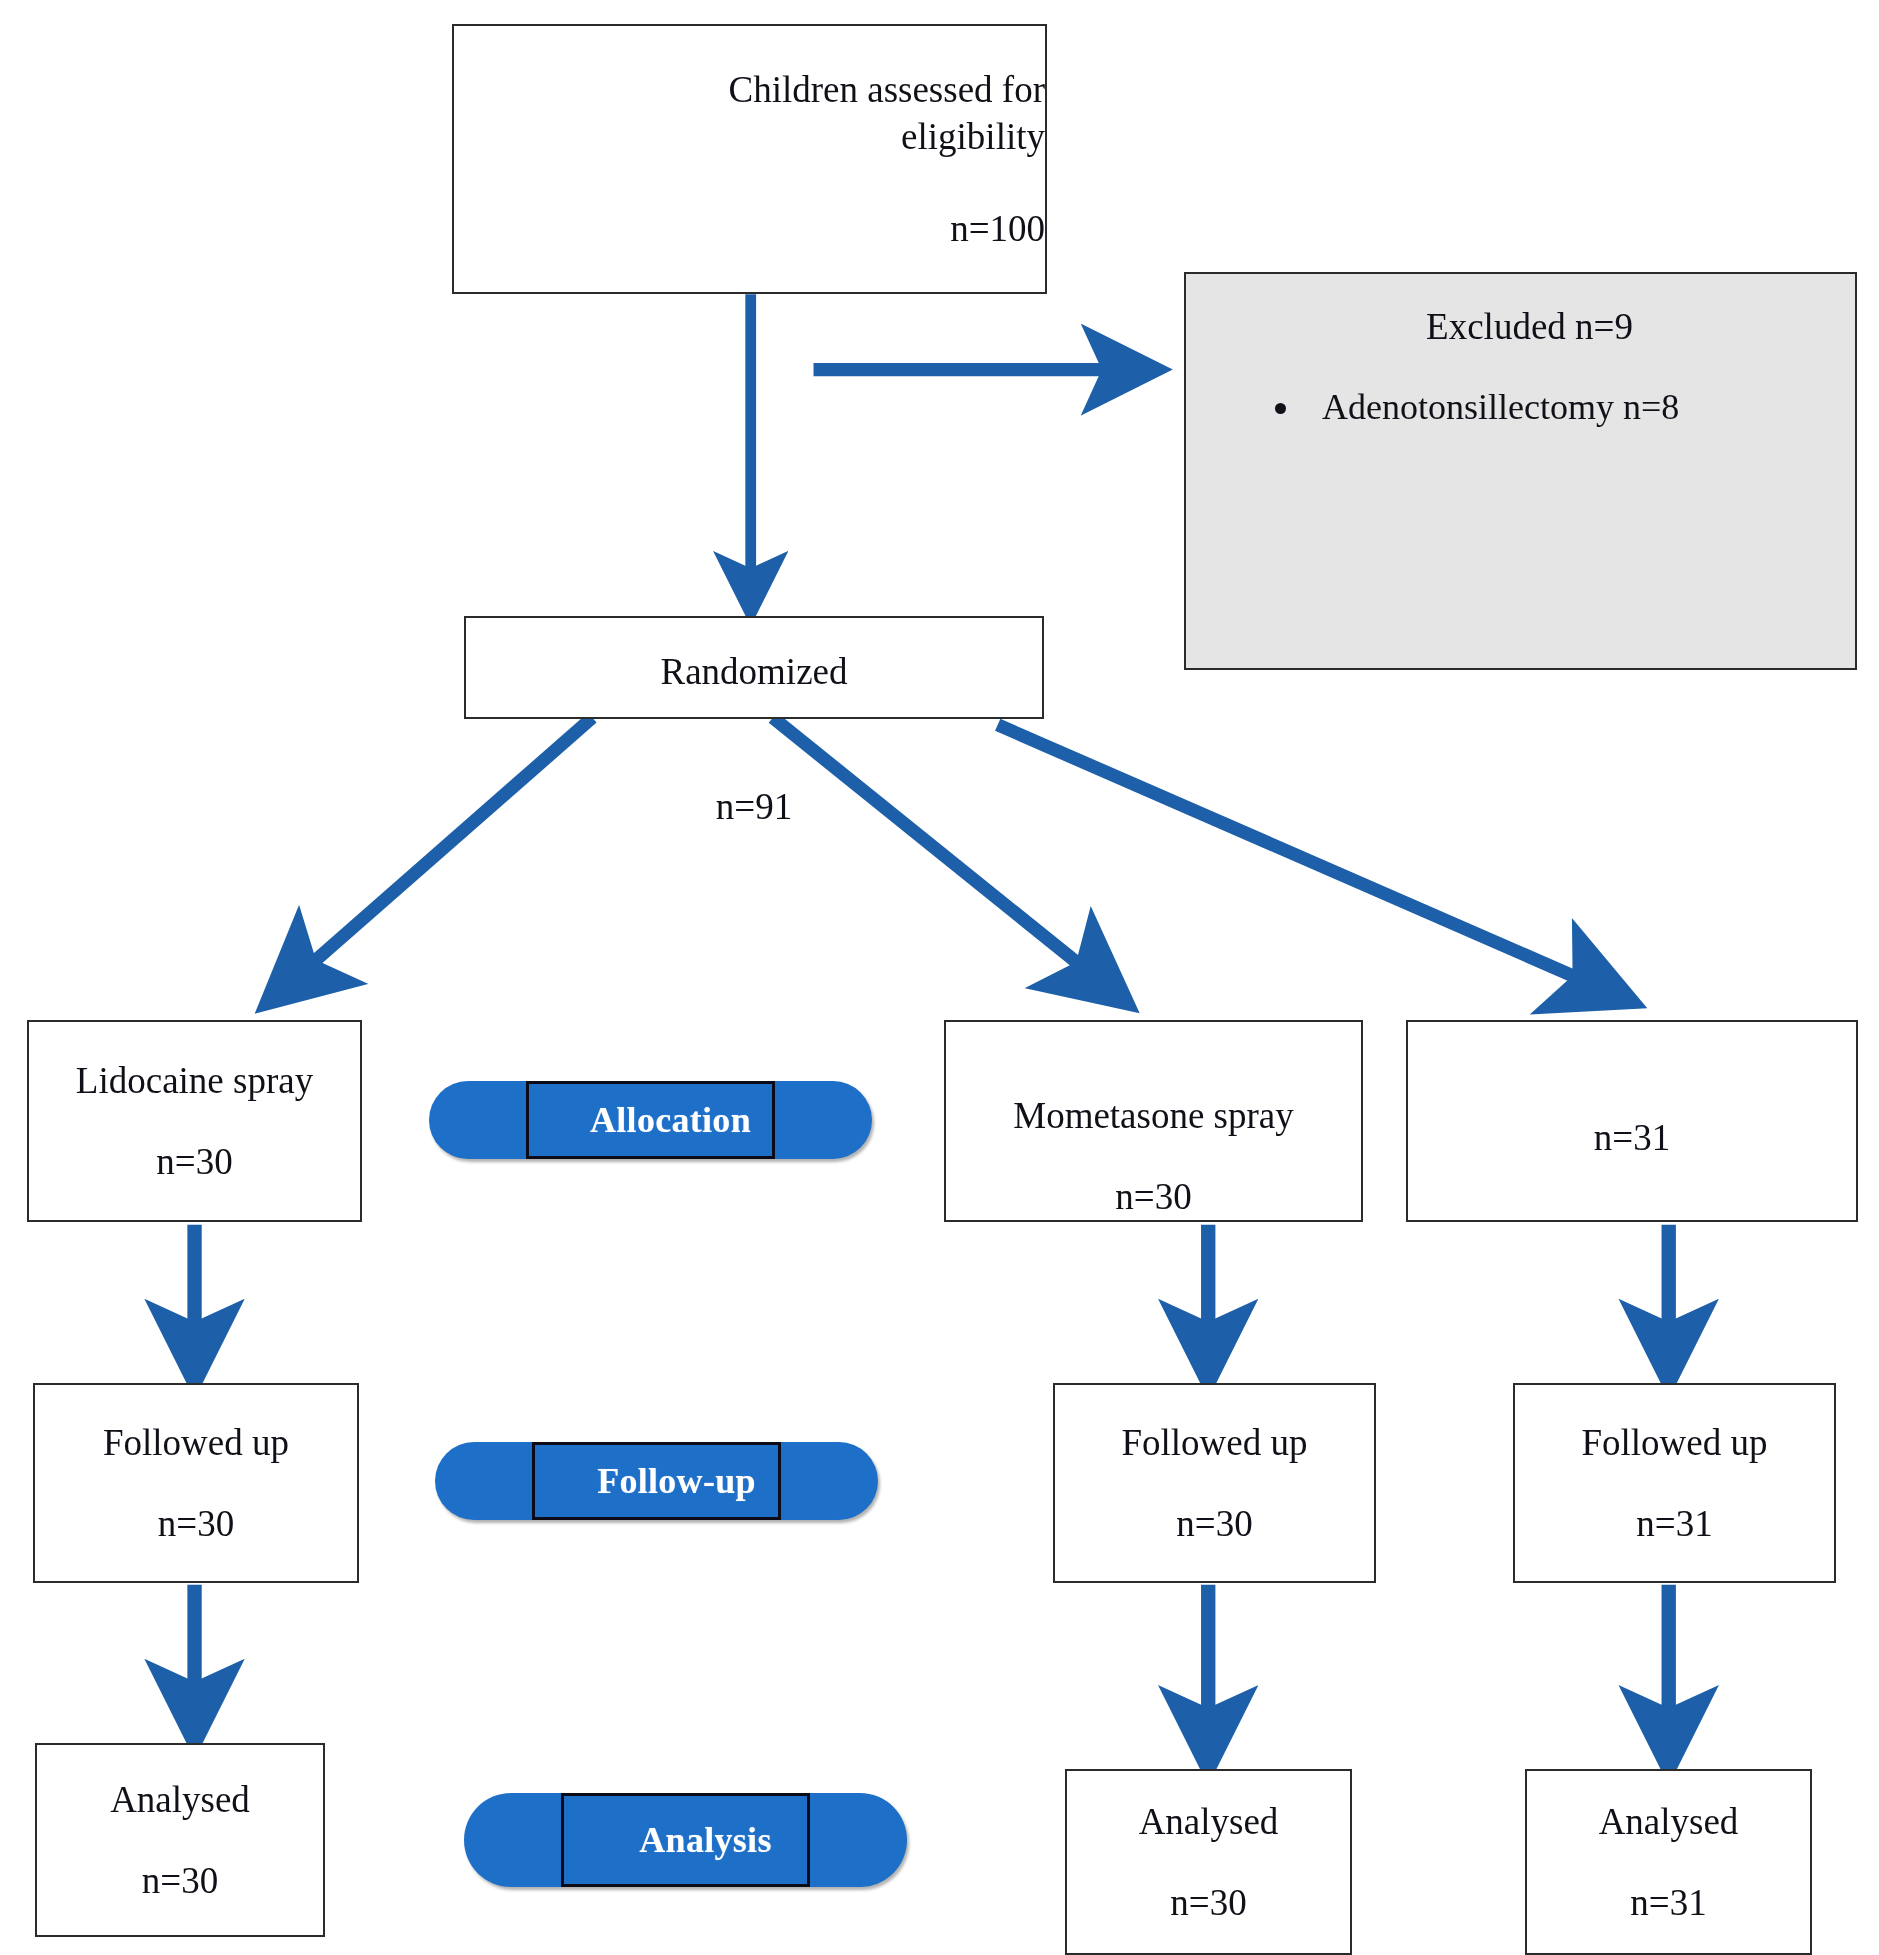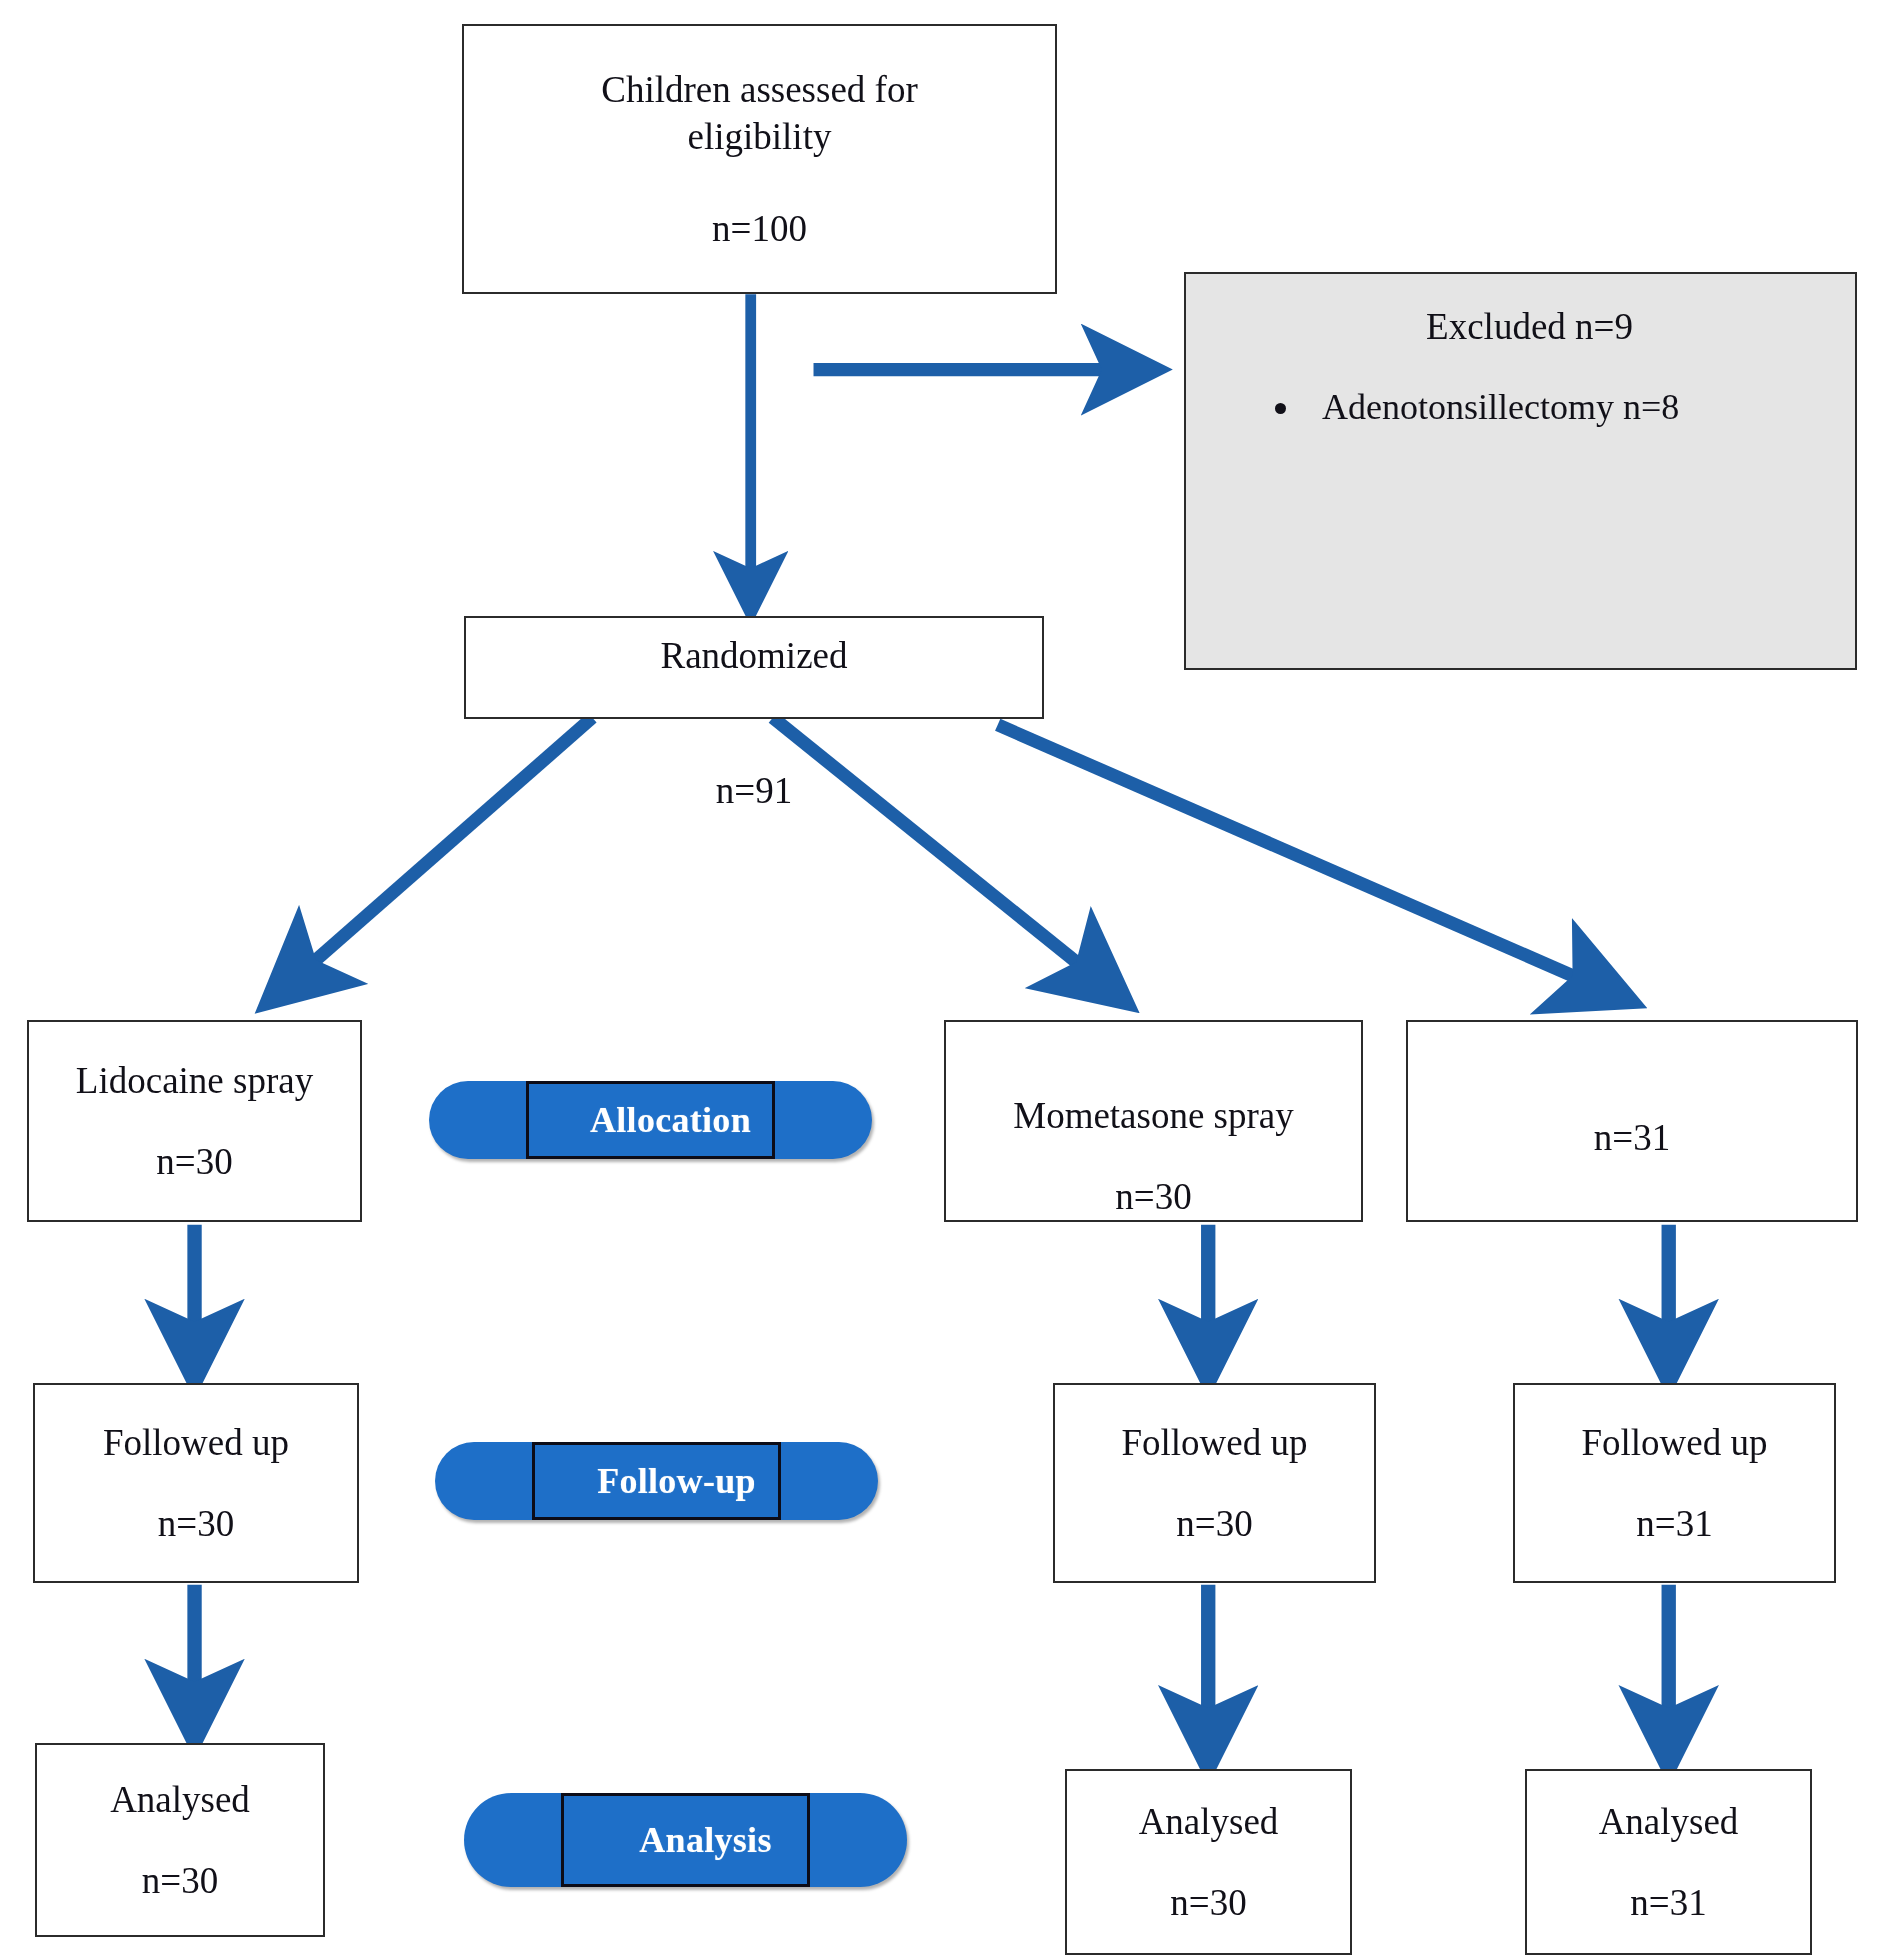--- a/index.html
+++ b/index.html
@@ -168,38 +168,38 @@
       <line x1="325" y1="2650" x2="325" y2="2908" stroke="#1D5FA8" stroke-width="24" marker-end="url(#ah)"></line>
     </g>
     <g>
       <line x1="2020" y1="2650" x2="2020" y2="2952" stroke="#1D5FA8" stroke-width="24" marker-end="url(#ah)"></line>
     </g>
     <g>
       <line x1="2790" y1="2650" x2="2790" y2="2952" stroke="#1D5FA8" stroke-width="24" marker-end="url(#ah)"></line>
     </g>
   </svg>
 
-  <div class="fbox" style="left:462px; top:24px; width:595px; height:270px;">
+  <div class="fbox" style="left:452px; top:24px; width:595px; height:270px;text-align:right;">
     <span class="line title">Children assessed for</span>
     <span class="line title">eligibility</span>
     <span class="gap-lg"></span>
     <span class="line count">n=100</span>
   </div>
 
   <div class="excluded" style="left:1184px; top:272px; width:673px; height:398px;">
     <div class="ex-head">Excluded n=9</div>
     <ul>
       <li>
         <span class="bullet"></span>
         <span>Adenotonsillectomy n=8</span>
       </li>
     </ul>
   </div>
 
-  <div class="fbox" style="left:464px; top:616px; width:580px; height:103px; justify-content:flex-start; padding-top:14px;gap:44px;">
+  <div class="fbox" style="left:464px; top:616px; width:580px; height:103px; justify-content:flex-start; padding-top:30px;gap:44px;">
     <span class="line title">Randomized</span>
     <span class="gap-lg"></span>
     <span class="line count">n=91</span>
   </div>
 
   <div class="fbox" style="left:27px; top:1020px; width:335px; height:202px;">
     <span class="line title">Lidocaine spray</span>
     <span class="gap-md"></span>
     <span class="line count">n=30</span>
   </div>

